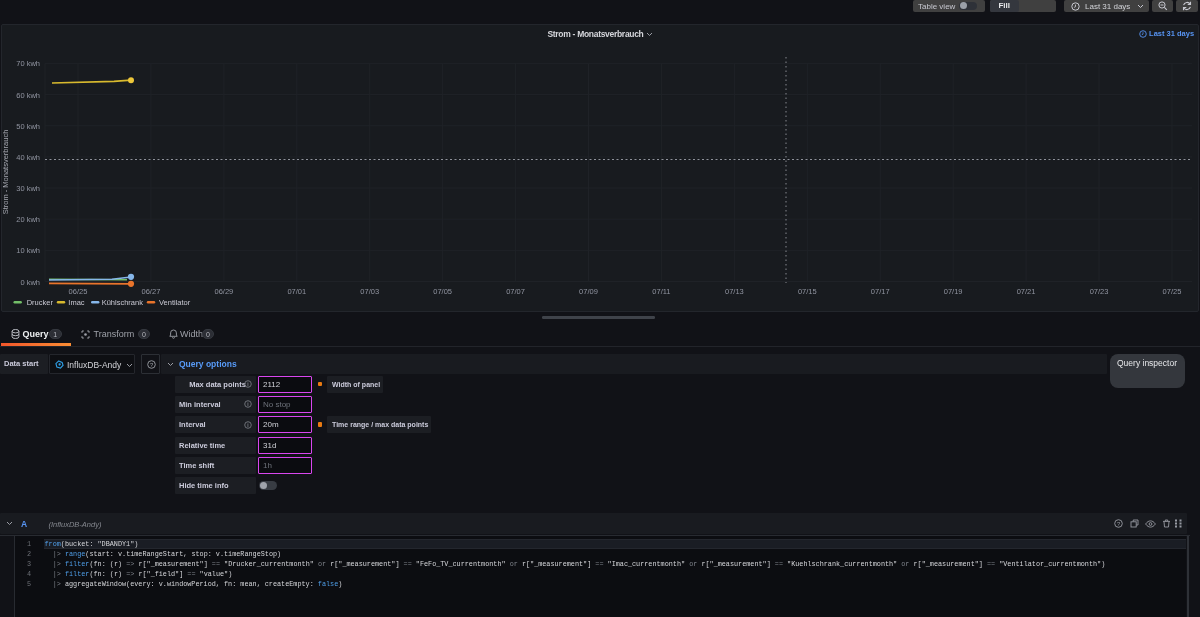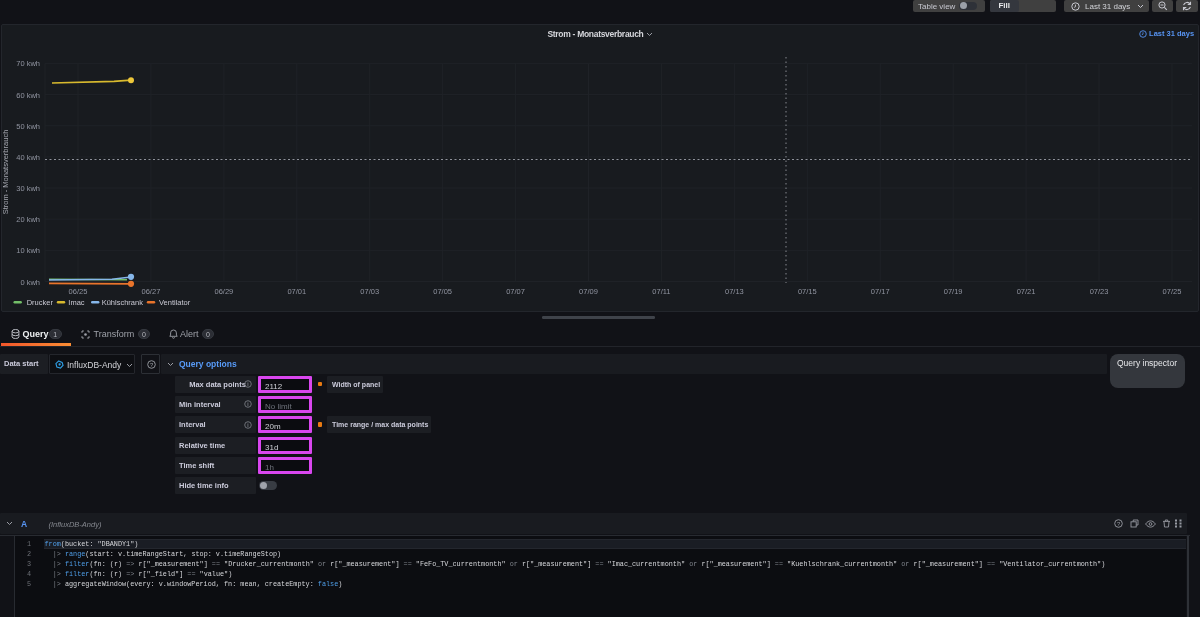--- a/index.html
+++ b/index.html
@@ -1,20 +1,20 @@
 <!DOCTYPE html>
 <html><head>
 <meta charset="utf-8">
 <style>
   * { margin:0; padding:0; box-sizing:border-box; }
   html,body { width:1200px; height:617px; background:#111217; font-family:"Liberation Sans",sans-serif; position:relative; overflow:hidden; }
   .abs { position:absolute; }
   .grp { position:absolute; top:0; height:11.5px; background:#404040; border-radius:2px; }
   .lblbox { background:#1c1e23; border-radius:1px; color:#ccccdc; font-weight:bold; white-space:nowrap; overflow:hidden; }
-  .inputbox { background:#0b0c10; border:3px solid #d946ef; border-radius:1px; color:#cfd0d6; }
+  .inputbox { background:#0b0c10; border:1px solid #d946ef; border-radius:1px; color:#cfd0d6; }
 </style>
 </head>
 <body>
 
 <div class="grp" style="left:913px; width:72px;">
   <span class="abs" style="left:5px; top:1.6px; font-size:8px; color:#c7c8d0;">Table view</span>
   <span class="abs" style="left:45.5px; top:1.5px; width:18px; height:8.5px; border-radius:4.5px; background:#2e3138;"></span>
   <span class="abs" style="left:46.5px; top:2.3px; width:7px; height:7px; border-radius:50%; background:#9ba0a8;"></span>
 </div>
 <div class="grp" style="left:990px; width:66px;">
@@ -143,21 +143,21 @@
 <svg class="abs" style="left:81px; top:329.5px;" width="9" height="9" viewBox="0 0 9 9">
   <path d="M2.8 1 L1 1 L1 2.8 M6.2 1 L8 1 L8 2.8 M1 6.2 L1 8 L2.8 8 M8 6.2 L8 8 L6.2 8" fill="none" stroke="#9ea0a8" stroke-width="1"></path>
   <circle cx="4.5" cy="4.5" r="1.3" fill="#9ea0a8"></circle>
 </svg>
 <span class="abs" style="left:93.6px; top:329px; font-size:9px; color:#9ea0a8;">Transform</span>
 <span class="abs" style="left:138px; top:328.5px; width:12px; height:10.5px; background:#2c2e35; border:1px solid #35383f; border-radius:5px; font-size:7px; color:#b6b8bf; text-align:center; line-height:9.5px;">0</span>
 <svg class="abs" style="left:169px; top:329px;" width="9" height="10" viewBox="0 0 9 10">
   <path d="M4.5 1 A 2.9 2.9 0 0 1 7.4 3.9 L7.4 6 L8.2 7.3 L0.8 7.3 L1.6 6 L1.6 3.9 A 2.9 2.9 0 0 1 4.5 1 Z" fill="none" stroke="#9ea0a8" stroke-width="0.9"></path>
   <path d="M3.5 8.3 A 1 1 0 0 0 5.5 8.3" fill="none" stroke="#9ea0a8" stroke-width="0.9"></path>
 </svg>
-<span class="abs" style="left:180px; top:329px; font-size:9px; color:#9ea0a8;">Alert</span>
+<span class="abs" style="left:180px; top:329px; font-size:9px; color:#9ea0a8;">Width</span>
 <span class="abs" style="left:202px; top:328.5px; width:12px; height:10.5px; background:#2c2e35; border:1px solid #35383f; border-radius:5px; font-size:7px; color:#b6b8bf; text-align:center; line-height:9.5px;">0</span>
 
 <div class="abs lblbox" style="left:0px; top:354px; width:48px; height:19.5px; font-size:7.5px; line-height:19.5px; padding-left:4px;">Data start</div>
 <div class="abs" style="left:48.5px; top:354px; width:86.5px; height:19.5px; background:#0e0f13; border:1px solid #24262c; border-radius:1px;">
   <svg class="abs" style="left:5px; top:5px;" width="9" height="9" viewBox="0 0 24 24">
     <path d="M10 2.5 L19 6.5 L21.5 14 L14.5 21.5 L5 19 L2.5 9.5 Z" fill="none" stroke="#2f9fe6" stroke-width="3"></path>
     <path d="M9 10 L14 8 L15.5 13.5 L10.5 15 Z" fill="#2f9fe6"></path>
   </svg>
   <span class="abs" style="left:17.5px; top:4.5px; font-size:8.5px; color:#d2d3d8;">InfluxDB-Andy</span>
   <svg class="abs" style="left:76px; top:7.5px;" width="7" height="5" viewBox="0 0 7 5">
@@ -183,21 +183,21 @@
         <circle cx="4.5" cy="4.5" r="3.7" fill="none" stroke="#82858d" stroke-width="0.9"></circle>
         <text x="4.5" y="6.5" font-size="5.6" fill="#82858d" text-anchor="middle">i</text>
       </svg></div>
     <div class="abs inputbox" style="left:258px; top:375.5px; width:53.5px; height:17px; font-size:8px; line-height:15.5px; padding-left:4px;">2112</div>
     <span class="abs" style="left:317.5px; top:381.7px; width:4.5px; height:4.5px; border-radius:1px; background:#e87a12;"></span>
     <div class="abs lblbox" style="left:327px; top:375.5px; width:55.5px; height:17px; font-size:7px; line-height:17px; padding-left:5px;">Width of panel</div>
     <div class="abs lblbox" style="left:174.5px; top:395.85px; width:81.5px; height:17px; font-size:7.5px; line-height:17px; padding-left:4.5px;">Min interval<svg style="position:absolute; right:4px; top:4.5px;" width="8" height="8" viewBox="0 0 9 9">
         <circle cx="4.5" cy="4.5" r="3.7" fill="none" stroke="#82858d" stroke-width="0.9"></circle>
         <text x="4.5" y="6.5" font-size="5.6" fill="#82858d" text-anchor="middle">i</text>
       </svg></div>
-    <div class="abs inputbox" style="left:258px; top:395.85px; width:53.5px; height:17px; font-size:8px; line-height:15.5px; padding-left:4px;color:#6e727b;">No limit</div>
+    <div class="abs inputbox" style="left:258px; top:395.85px; width:53.5px; height:17px; font-size:8px; line-height:15.5px; padding-left:4px;color:#6e727b;">No stop</div>
     <div class="abs lblbox" style="left:174.5px; top:416.2px; width:81.5px; height:17px; font-size:7.5px; line-height:17px; padding-left:4.5px;">Interval<svg style="position:absolute; right:4px; top:4.5px;" width="8" height="8" viewBox="0 0 9 9">
         <circle cx="4.5" cy="4.5" r="3.7" fill="none" stroke="#82858d" stroke-width="0.9"></circle>
         <text x="4.5" y="6.5" font-size="5.6" fill="#82858d" text-anchor="middle">i</text>
       </svg></div>
     <div class="abs inputbox" style="left:258px; top:416.2px; width:53.5px; height:17px; font-size:8px; line-height:15.5px; padding-left:4px;">20m</div>
     <span class="abs" style="left:317.5px; top:422.4px; width:4.5px; height:4.5px; border-radius:1px; background:#e87a12;"></span>
     <div class="abs lblbox" style="left:327px; top:416.2px; width:103.5px; height:17px; font-size:7px; line-height:17px; padding-left:5px;">Time range / max data points</div>
     <div class="abs lblbox" style="left:174.5px; top:436.55px; width:81.5px; height:17px; font-size:7.5px; line-height:17px; padding-left:4.5px;">Relative time</div>
     <div class="abs inputbox" style="left:258px; top:436.55px; width:53.5px; height:17px; font-size:8px; line-height:15.5px; padding-left:4px;">31d</div>
     <div class="abs lblbox" style="left:174.5px; top:456.9px; width:81.5px; height:17px; font-size:7.5px; line-height:17px; padding-left:4.5px;">Time shift</div>

